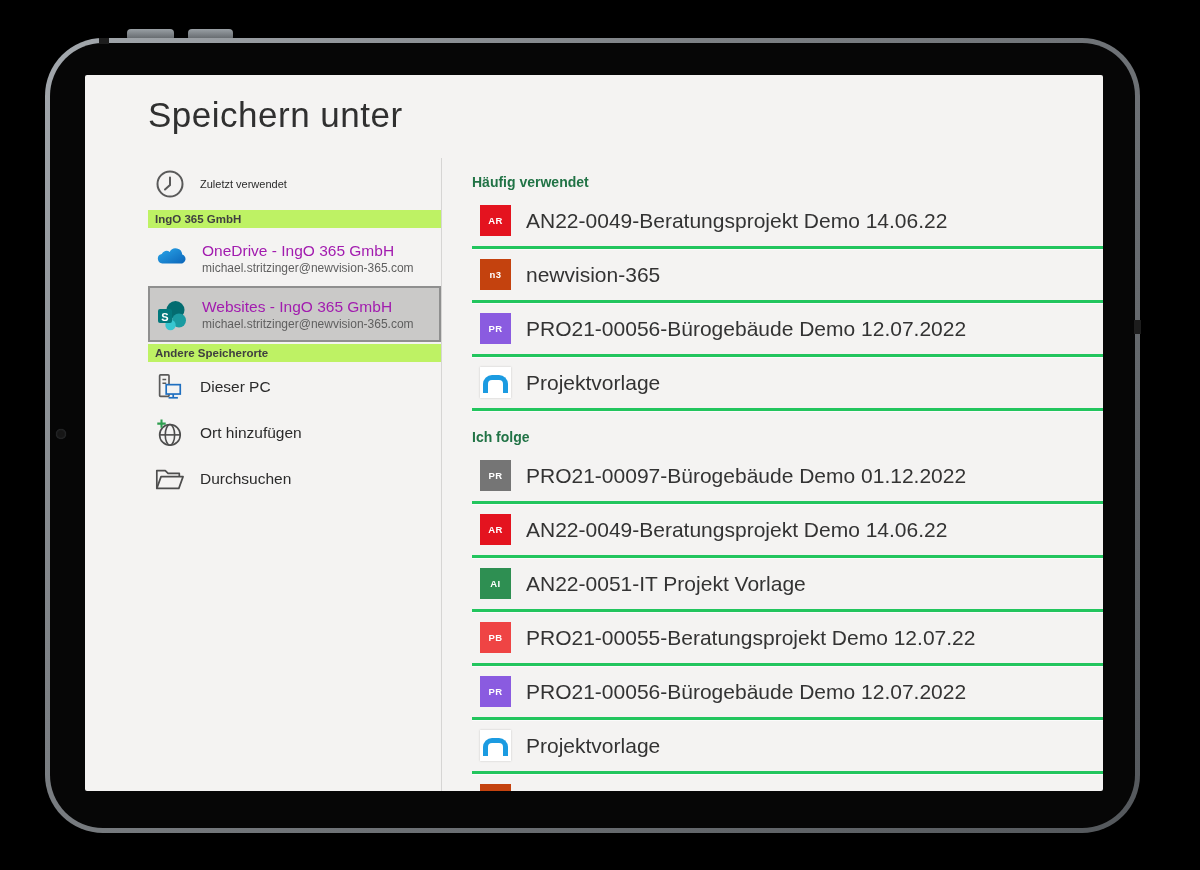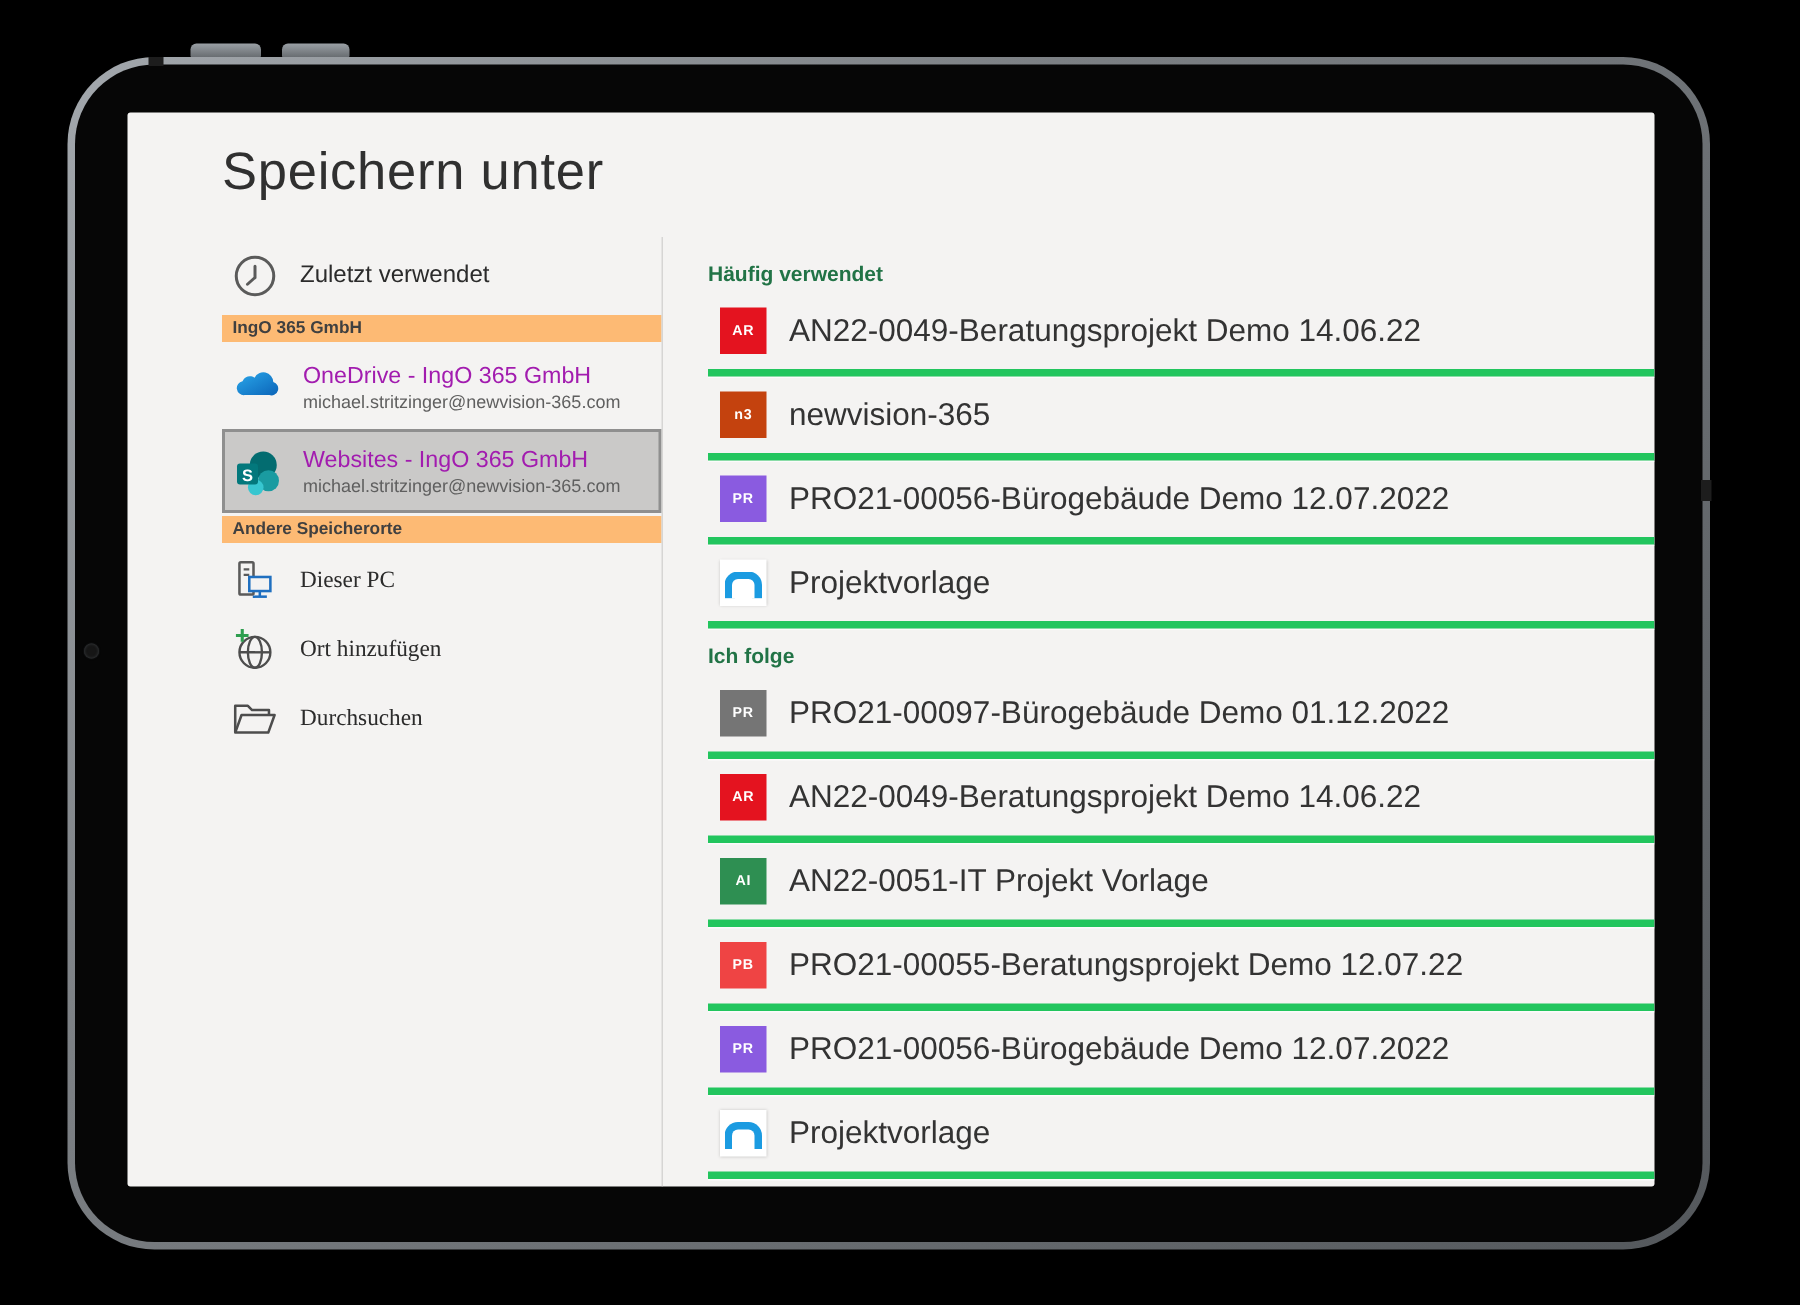--- a/index.html
+++ b/index.html
@@ -24,42 +24,42 @@
   .screen{position:absolute;left:85px;top:75px;width:1018px;height:716px;border-radius:2px;
           background:#f4f3f2;overflow:hidden;z-index:5;color:#2b2b2b;}
   .page-title{position:absolute;left:63px;top:20px;font-size:35px;font-weight:300;
               color:#303030;letter-spacing:.5px;}
 
   
   .sidebar{position:absolute;left:63px;top:85px;width:293px;}
   .side-row{display:flex;align-items:center;height:48px;cursor:pointer;}
   .side-row .ic{width:32px;height:32px;margin-left:6px;flex:0 0 auto;display:flex;
                 align-items:center;justify-content:center;}
-  .side-row .lbl{margin-left:14px;font-size:16px;color:#2b2b2b;}
-  .section-bar{height:18px;background:#fdba74;color:#404040;font-size:11.5px;font-weight:bold;
+  .side-row .lbl{margin-left:14px;font-size:11px;color:#2b2b2b;}
+  .section-bar{height:18px;background:#bef264;color:#404040;font-size:11.5px;font-weight:bold;
                line-height:18px;padding-left:7px;margin:2px 0;}
   .place-row{display:flex;align-items:flex-start;padding:8px 6px;cursor:pointer;border:2px solid transparent;}
   .place-row .ic{width:32px;height:32px;flex:0 0 auto;margin-top:3px;}
   .place-text{margin-left:14px;}
   .place-title{font-size:15.5px;color:#a21caf;line-height:21px;}
   .place-sub{font-size:12px;color:#5f5f5f;line-height:15px;}
   .place-row.selected{background:#cac9c8;border:2px solid #8f8f8f;}
-  .cmd-row{display:flex;align-items:center;height:46px;cursor:pointer;font-family:Liberation Serif, serif;}
+  .cmd-row{display:flex;align-items:center;height:46px;cursor:pointer;}
   .cmd-row .ic{width:30px;height:30px;margin-left:6px;flex:0 0 auto;}
   .cmd-row .lbl{margin-left:16px;font-size:15.5px;}
 
   .v-divider{position:absolute;left:356px;top:83px;width:1px;height:633px;background:#d6d5d4;}
 
   
   .main-panel{position:absolute;left:387px;top:14px;width:631px;height:858px;}
   .group{position:absolute;left:0;width:631px;}
   .group.g1{top:85px;}
   .group.g2{top:340px;}
   .group-header{font-size:14px;font-weight:bold;height:21px;}
-  .doc-row{display:flex;align-items:center;height:51px;border-bottom:5px solid #22c55e;
+  .doc-row{display:flex;align-items:center;height:51px;border-bottom:3px solid #22c55e;
            box-shadow:0 1px 0 #fbfbfb;padding-left:8px;cursor:pointer;}
   .badge{width:31px;height:31px;flex:0 0 auto;display:flex;align-items:center;justify-content:center;
          color:#fff;font-size:9.5px;font-weight:bold;letter-spacing:.5px;}
   .logo-box{width:31px;height:31px;flex:0 0 auto;background:#fff;display:flex;align-items:center;
             justify-content:center;box-shadow:0 0 2px rgba(0,0,0,.18);}
   .arch{width:15px;height:13px;border:5px solid #1b9be1;border-bottom:none;
         border-radius:9px 9px 0 0;margin-top:3px;}
   .doc-label{margin-left:15px;font-size:21px;color:#333;}
 </style>
 </head>

